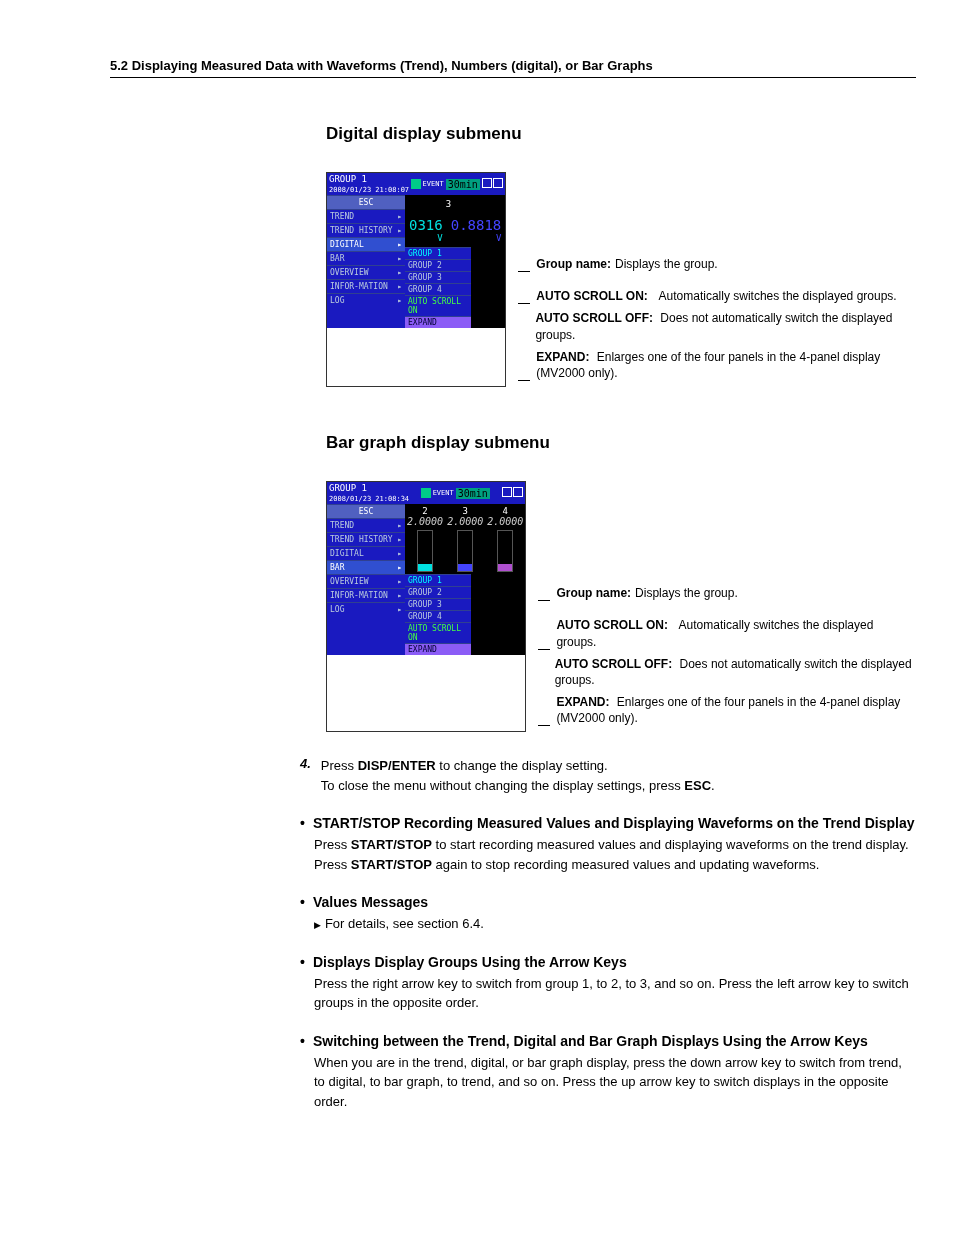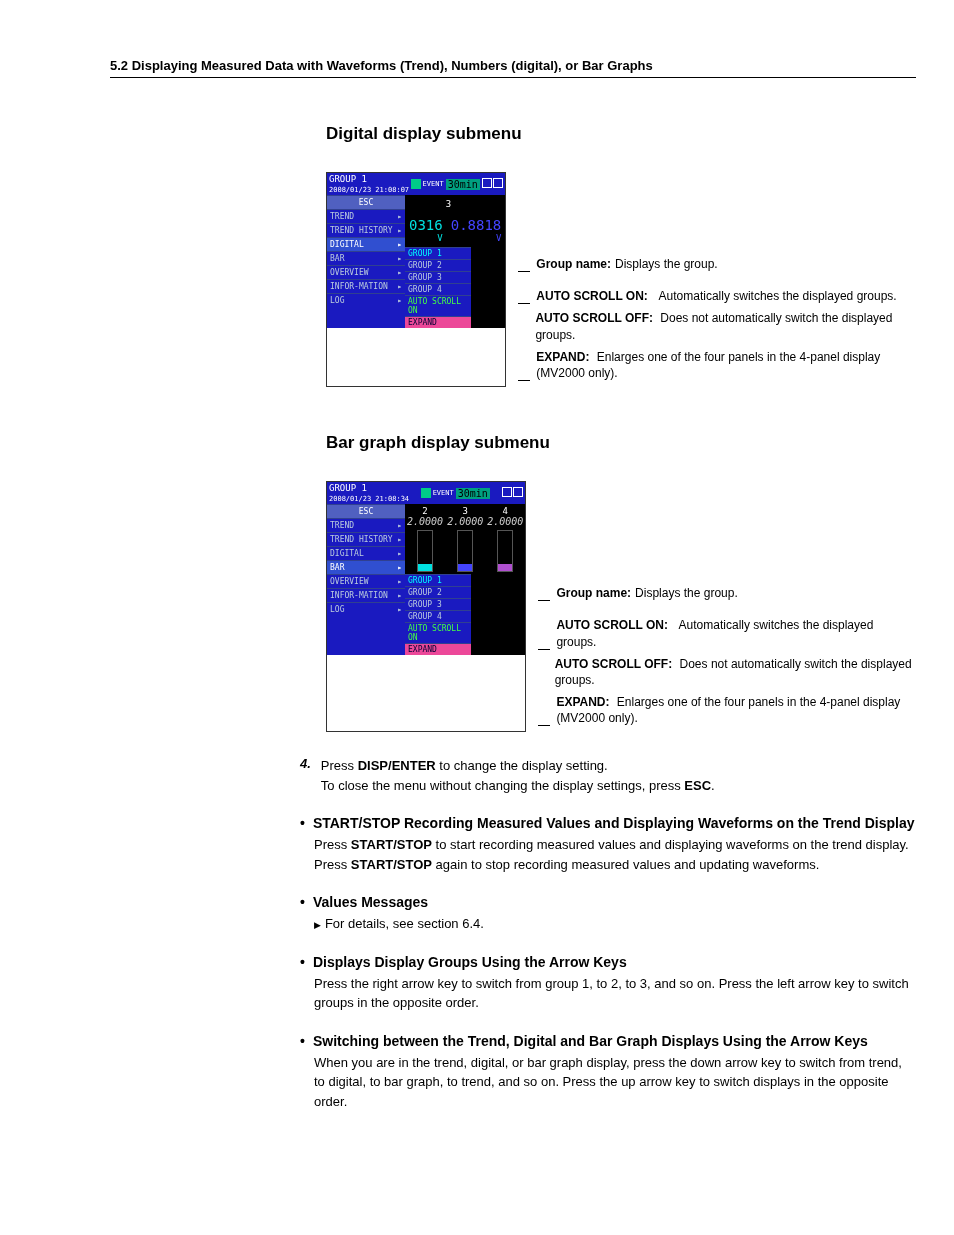--- a/index.html
+++ b/index.html
@@ -61,21 +61,21 @@
     border-top:1px solid #304090;padding:2px 3px;font-size:8px;color:#bcd;display:flex;justify-content:space-between;
   }
   .inst-left .esc{background:#5060c0;color:#fff;text-align:center;display:block;}
   .inst-left .sel{background:#304fd0;color:#fff;}
   .inst-right{ flex:1;background:#000;position:relative;}
   .sub-right{
     width:66px;background:#1a1aC0;color:#bcd;font-size:8px;
   }
   .sub-right div{padding:1px 3px;border-top:1px solid #304090;}
   .sub-right .opt{color:#0ff;}
-  .sub-right .exp{background:#ec4899;color:#003;}
+  .sub-right .exp{background:#8b5cf6;color:#003;}
   .dig-row{display:flex;color:#fff;}
   .dig-cell{flex:1;padding:4px;font-family:monospace;}
   .big-num{font-size:14px;font-weight:normal;}
   .cyan{color:#00e0e0;}
   .annotations {
     margin-left: 12px;
     font-size: 12px;
   }
   .ann-line { display:flex;margin-bottom:6px;line-height:1.35;}
   .ann-tick{width:12px;border-bottom:1px solid #000;margin-top:7px;margin-right:6px;flex-shrink:0;}

